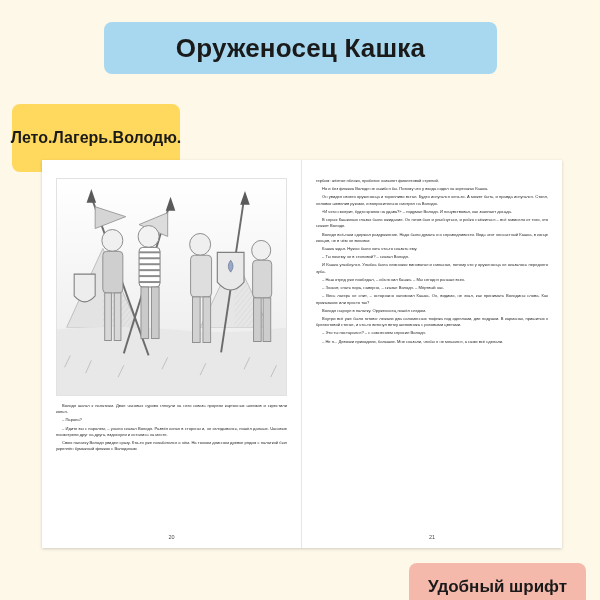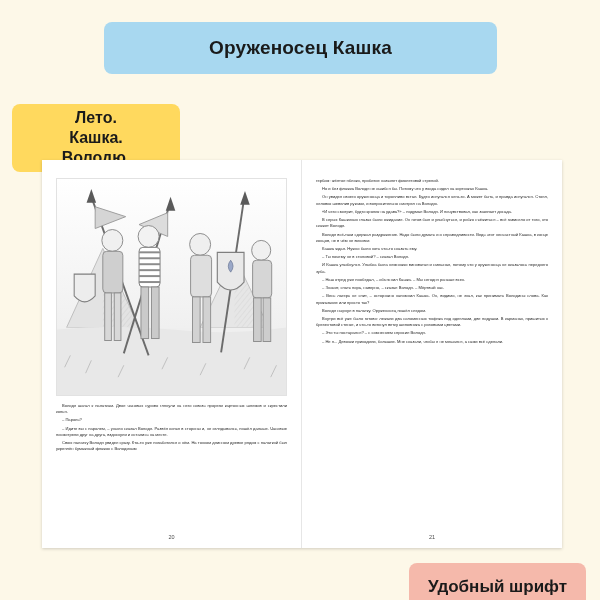--- a/index.html
+++ b/index.html
@@ -27,31 +27,31 @@
     justify-content: center;
     text-align: center;
     line-height: 1.25;
   }
   #title-badge {
     left: 104px;
     top: 22px;
     width: 393px;
     height: 52px;
     background: #a8d8f0;
-    font-size: 19px;
+    font-size: 26px;
     letter-spacing: 0.2px;
   }
   #left-badge {
     left: 12px;
     top: 104px;
     width: 168px;
     height: 68px;
     background: #ffd95e;
     font-size: 16px;
-    flex-direction: column;
+    flex-direction: row;
   }
   #left-badge span { display: block; }
   #font-badge {
     left: 409px;
     top: 563px;
     width: 177px;
     height: 48px;
     background: #f5b9ab;
     font-size: 17px;
   }
@@ -111,21 +111,21 @@
 </style>
 </head>
 <body>
 
 <div id="title-badge" class="badge">
   <span>Оруженосец Кашка</span>
 </div>
 
 <div id="left-badge" class="badge">
   <span>Лето.</span>
-  <span>Кашка.</span>
+  <span>Лагерь.</span>
   <span>Володю.</span>
 </div>
 
 <div id="font-badge" class="badge">
   <span>Удобный шрифт</span>
 </div>
 
 <div id="book">
 
   <div class="page" id="page-left">

